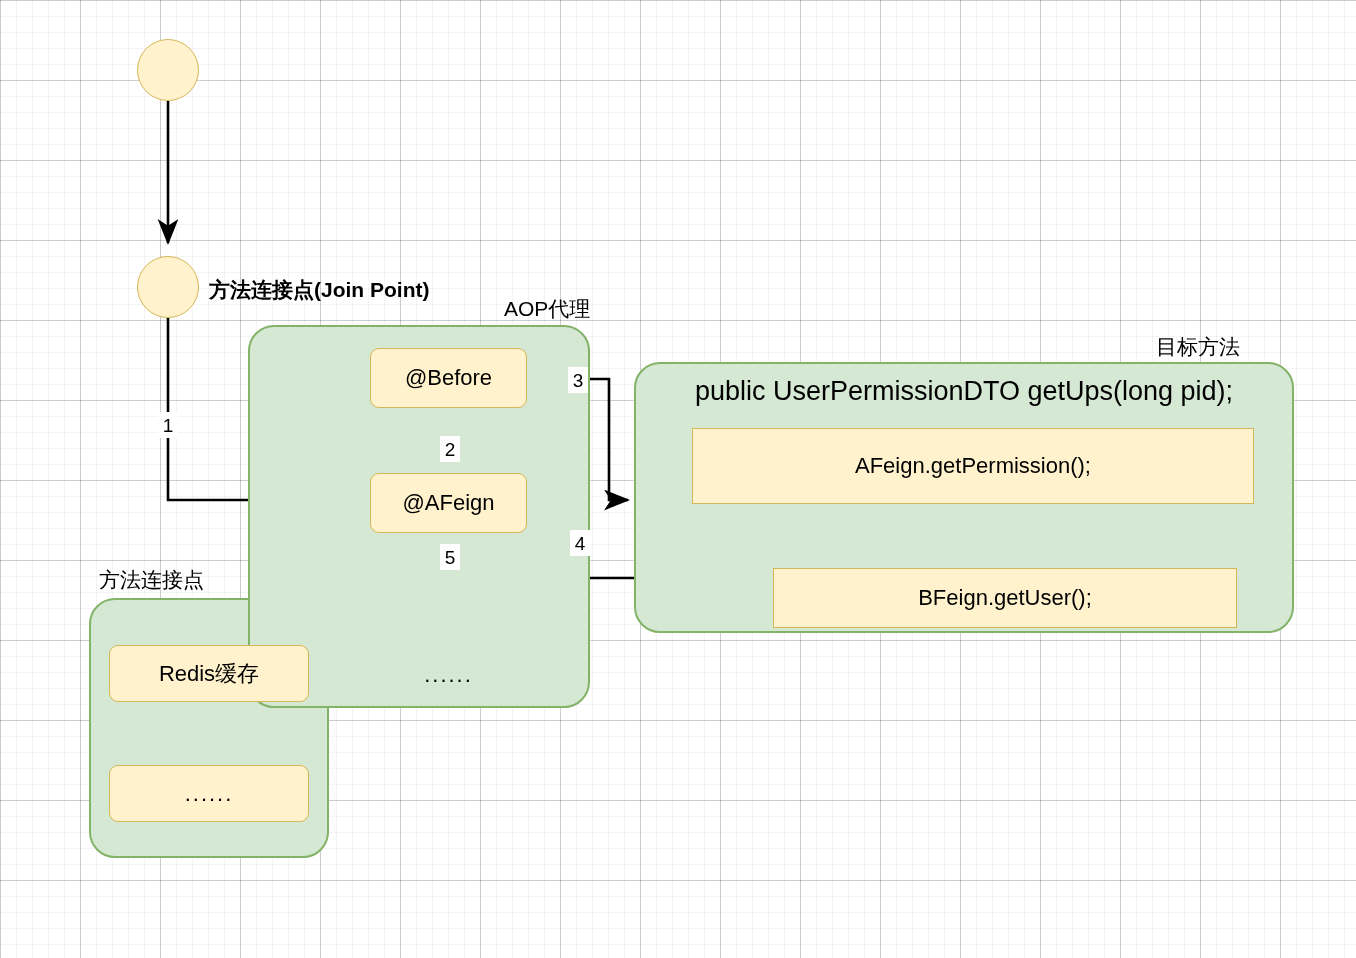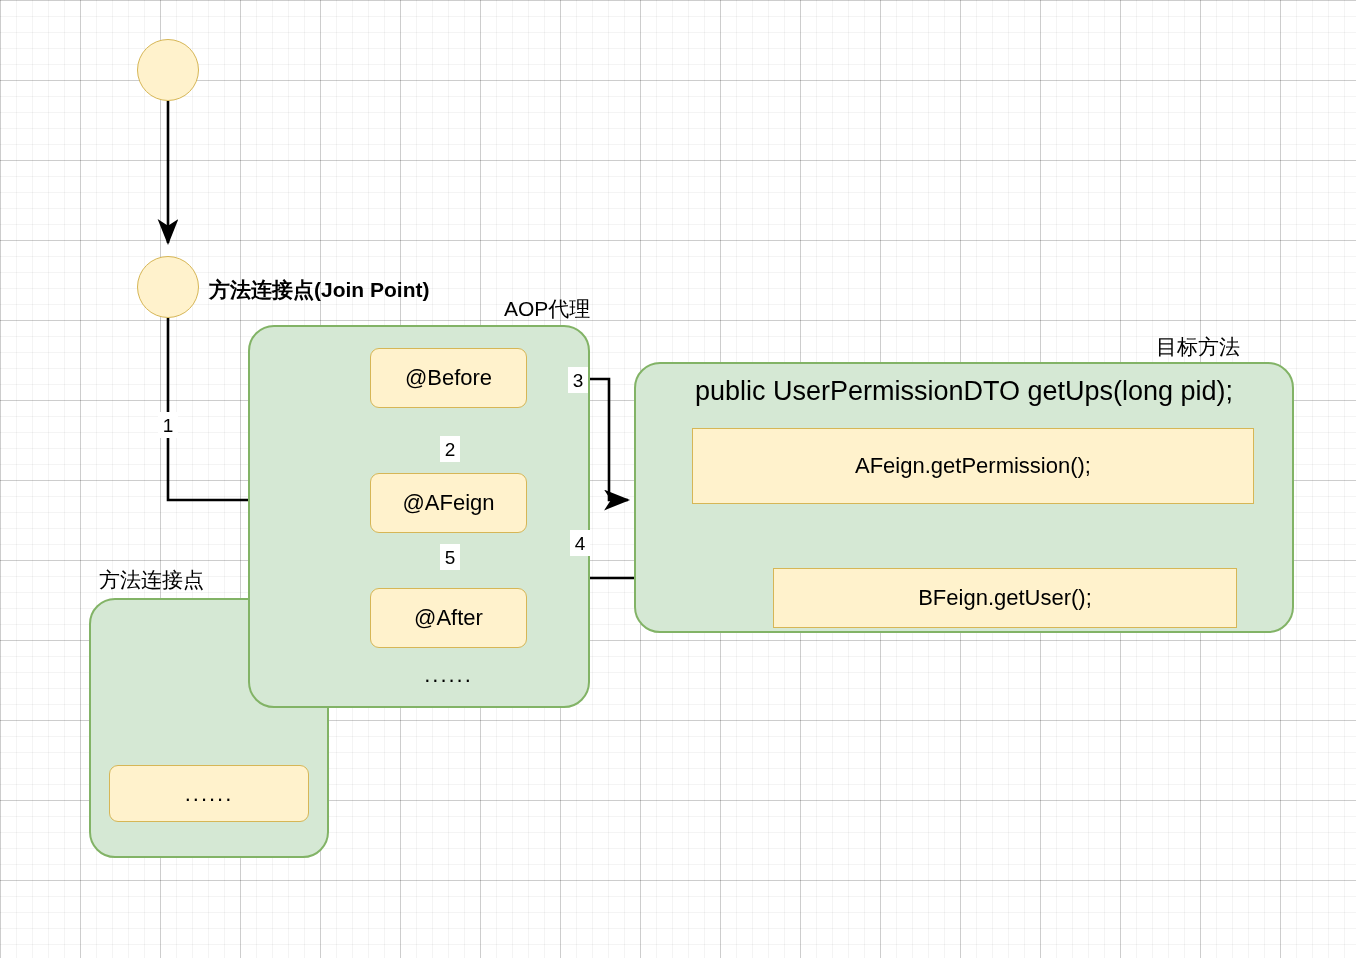--- a/index.html
+++ b/index.html
@@ -118,28 +118,28 @@
   <div class="node circ" style="left:137px;top:256px;width:62px;height:62px;"></div>
 
   <div class="node ybox" style="left:370px;top:348px;width:157px;height:60px;">
     <span class="boxlabel">@Before</span>
   </div>
 
   <div class="node ybox" style="left:370px;top:473px;width:157px;height:60px;">
     <span class="boxlabel">@AFeign</span>
   </div>
 
-  <div class="node ybox" style="left:370px;top:588px;width:157px;height:60px;">
-    <span class="boxlabel">@After</span>
-  </div>
 
   <div class="node" style="left:370px;top:660px;width:157px;height:30px;color:#000;">
     <span class="boxlabel dots">......</span>
   </div>
 
+  <div class="node ybox" style="left:109px;top:645px;width:200px;height:57px;">
+    <span class="boxlabel">Redis缓存</span>
+  </div>
 
   <div class="node ybox" style="left:109px;top:765px;width:200px;height:57px;">
     <span class="boxlabel dots">......</span>
   </div>
 
   <div class="method-sig" style="left:634px;top:377px;width:660px;height:28px;">public UserPermissionDTO getUps(long pid);</div>
 
   <div class="node ybox-sharp" style="left:692px;top:428px;width:562px;height:76px;">
     <span class="boxlabel">AFeign.getPermission();</span>
   </div>

